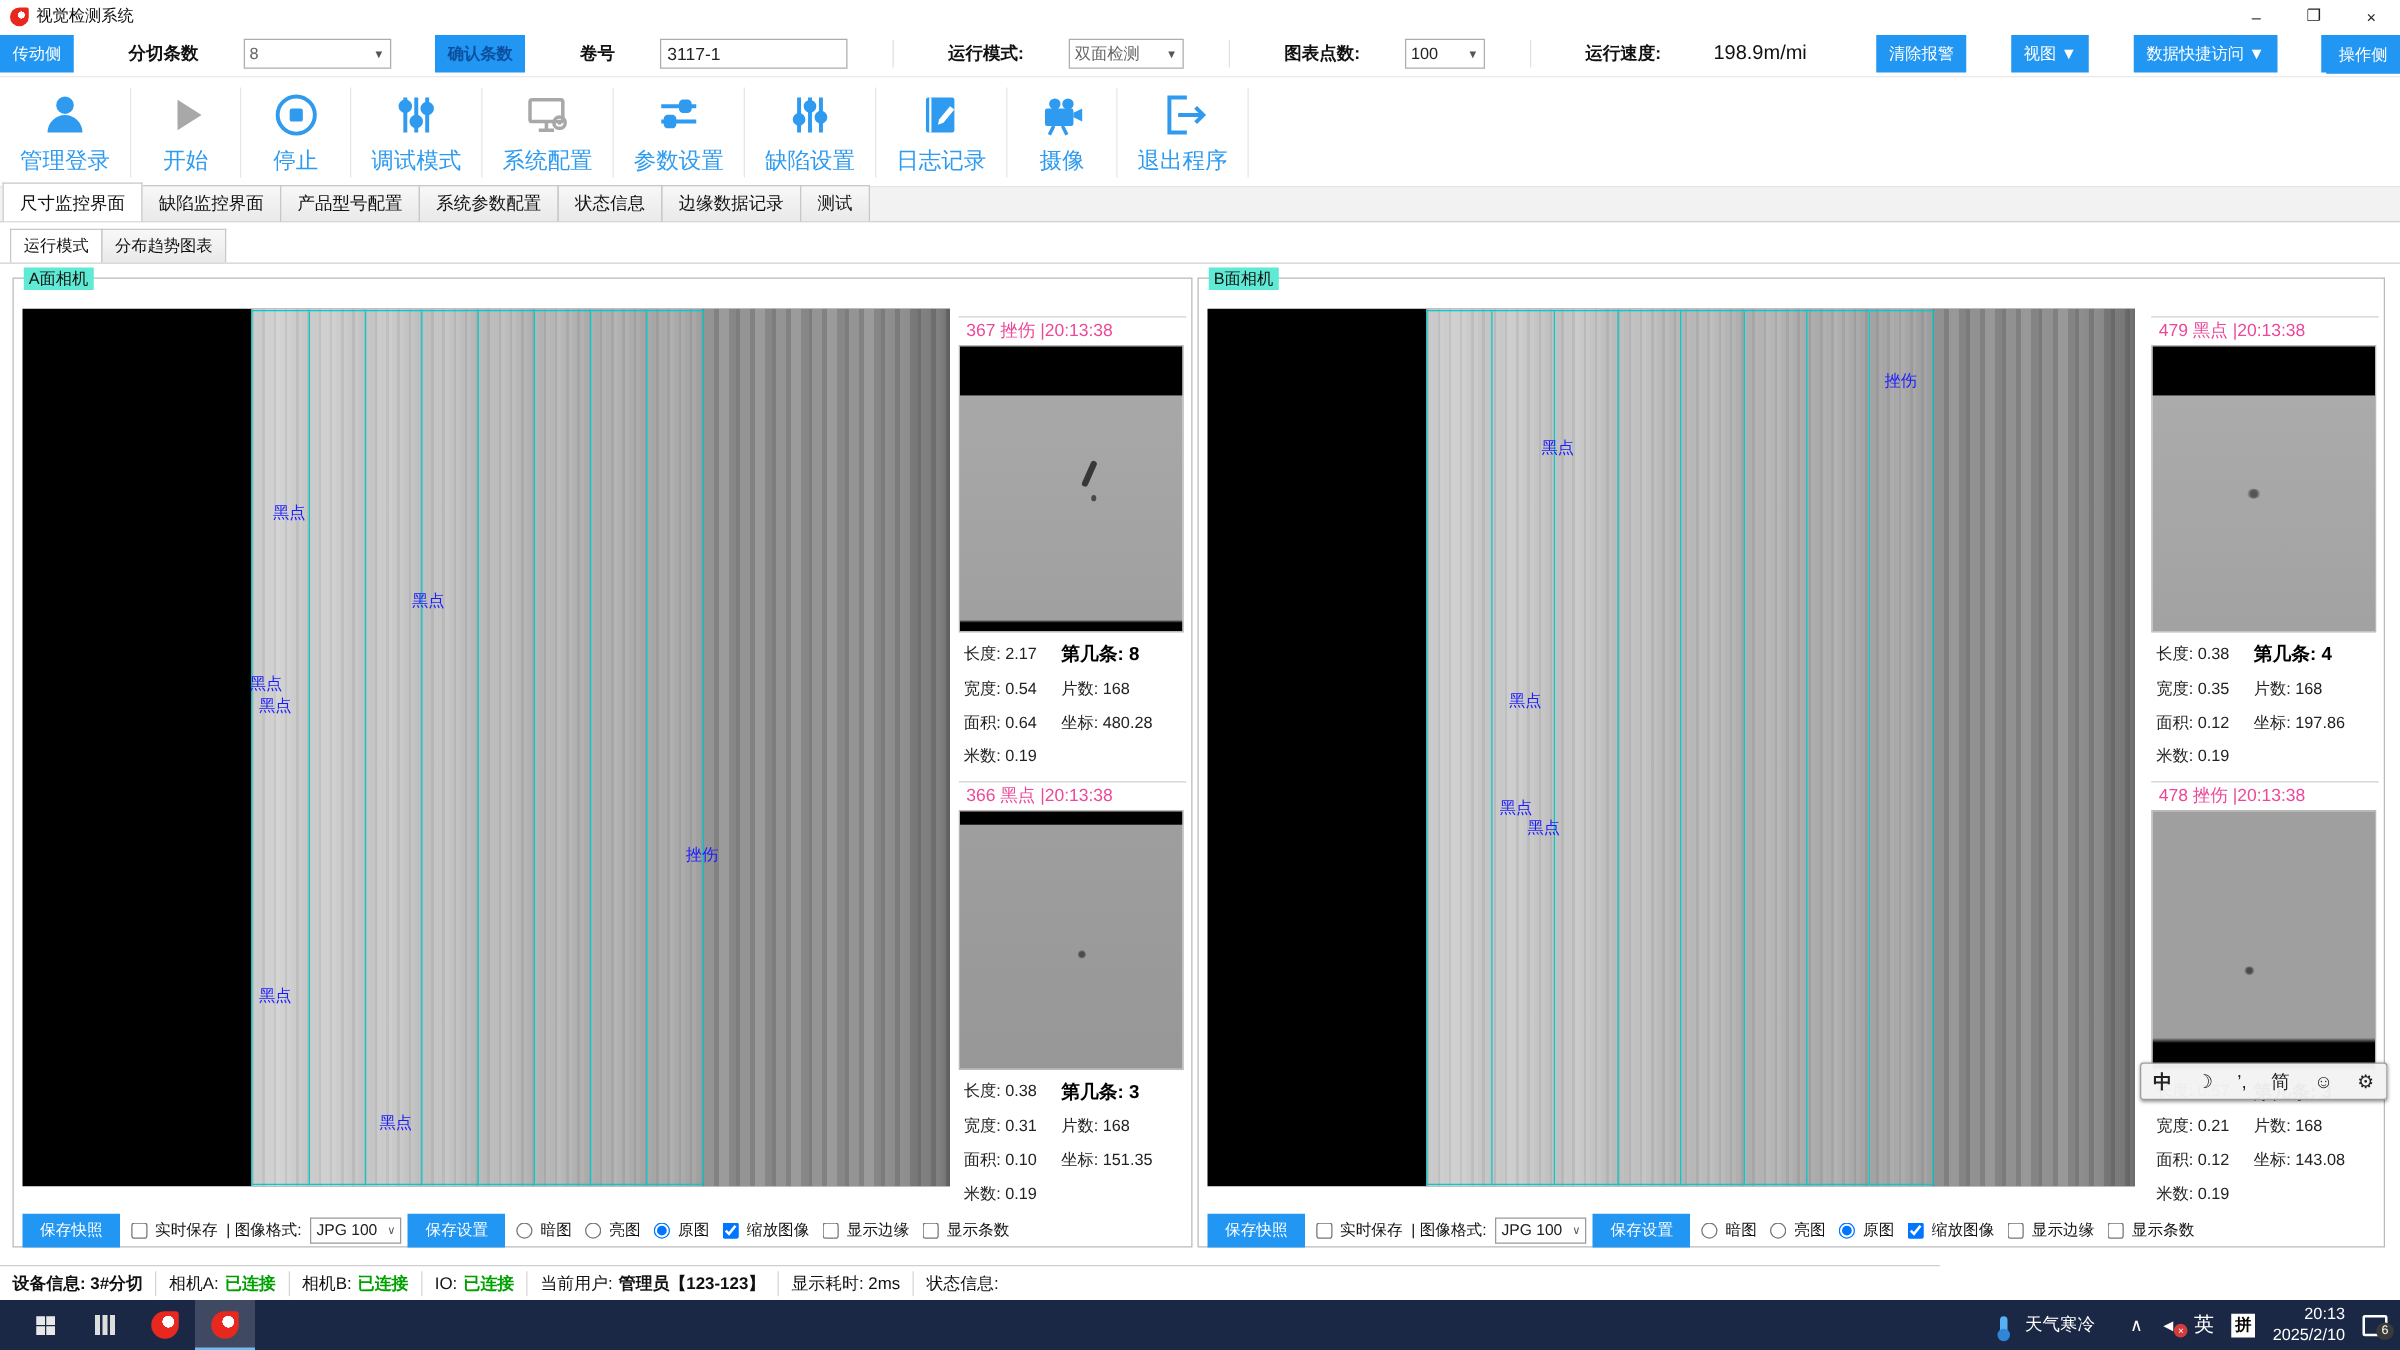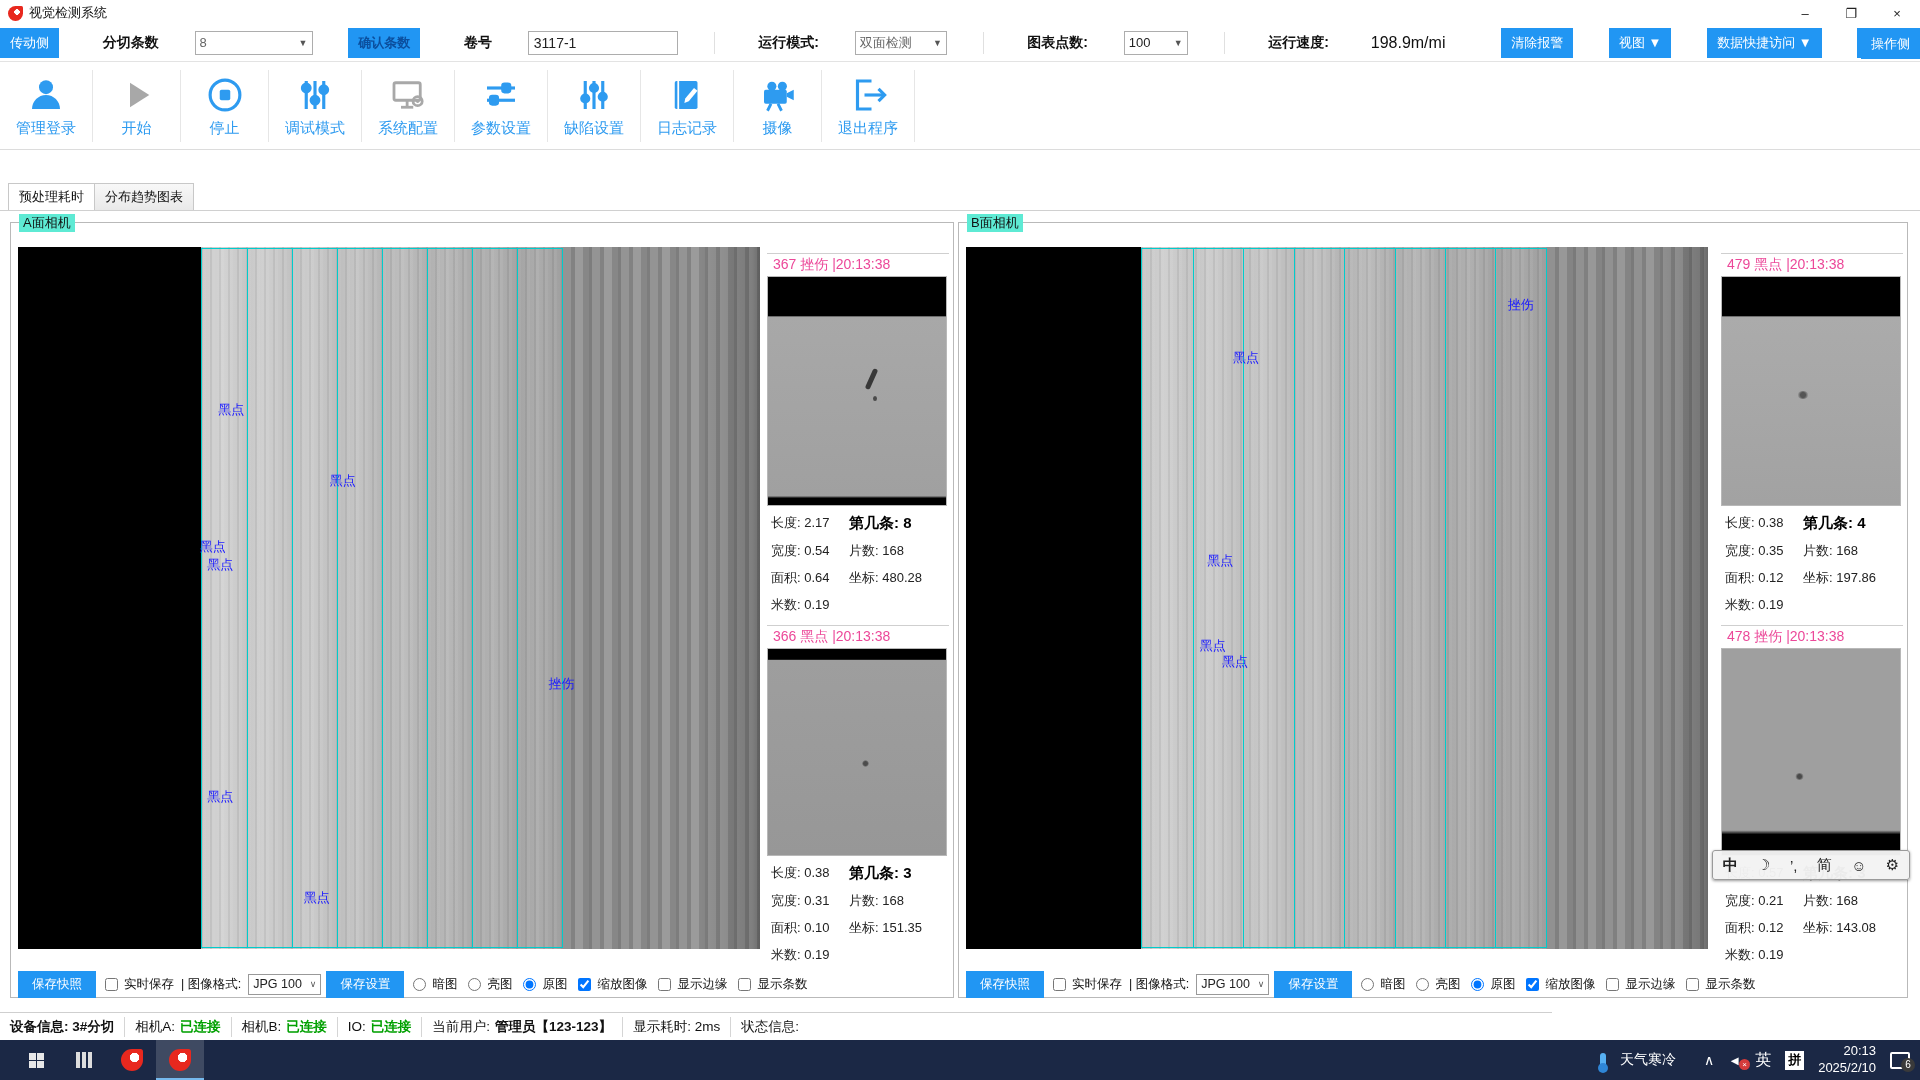--- a/index.html
+++ b/index.html
@@ -31,21 +31,21 @@
   .speed-val { font-size:16px; color:#111; background:#fff; padding:2px 6px; white-space:nowrap; }
   .tb-sep { width:1px; height:22px; background:#e0e0e0; }
   #side-right { position:absolute; right:0; top:0; height:100%; display:flex; align-items:center; }
 
   
   #iconbar { position:absolute; left:0; top:62px; width:1920px; height:88px; background:#fff;
              border-bottom:1px solid #dcdcdc; display:flex; align-items:center; }
   .ic-item { display:flex; flex-direction:column; align-items:center; justify-content:center;
              padding:0 16px; height:72px; border-right:1px solid #e6e6e6; cursor:pointer; min-width:88px; }
   .ic-item svg { width:42px; height:42px; }
-  .ic-label { font-size:15px; color:#2e9bf0; margin-top:3px; white-space:nowrap; }
+  .ic-label { font-size:18px; color:#2e9bf0; margin-top:3px; white-space:nowrap; }
 
   
   #tabbar { position:absolute; left:0; top:150px; width:1920px; height:28px; background:#f2f2f2;
             display:flex; align-items:flex-end; padding-left:2px; border-bottom:1px solid #c8c8c8; }
   .tab { font-size:14px; color:#111; padding:5px 13px; background:linear-gradient(#f8f8f8,#e9e9e9);
          border:1px solid #c8c8c8; border-bottom:none; margin-right:-1px; cursor:pointer; white-space:nowrap; }
   .tab.active { background:#fff; padding-top:7px; position:relative; z-index:2; }
   #content { position:absolute; left:0; top:178px; width:1920px; height:834px; background:#fff; }
   #subtabbar { position:absolute; left:8px; top:5px; display:flex; align-items:flex-end; }
   .subtab { font-size:13px; color:#111; padding:4px 10px; background:linear-gradient(#f8f8f8,#e9e9e9);
@@ -278,24 +278,33 @@
     <div class="ic-item">
       <svg viewBox="0 0 24 24">
           <path d="M14 4H6v16h8" fill="none" stroke="#2e9bf0" stroke-width="1.8"></path>
           <line x1="10" y1="12" x2="21" y2="12" stroke="#2e9bf0" stroke-width="1.8"></line>
           <path d="M18 8.5l3.5 3.5-3.5 3.5" fill="none" stroke="#2e9bf0" stroke-width="1.8"></path>
         </svg>
       <span class="ic-label">退出程序</span>
     </div>
   </div>
 
+  <div id="tabbar">
+    <span class="tab active">尺寸监控界面</span>
+    <span class="tab">缺陷监控界面</span>
+    <span class="tab">产品型号配置</span>
+    <span class="tab">系统参数配置</span>
+    <span class="tab">状态信息</span>
+    <span class="tab">边缘数据记录</span>
+    <span class="tab">测试</span>
+  </div>
 
   <div id="content">
     <div id="subtabbar">
-      <span class="subtab active">预处理耗时</span>
+      <span class="subtab active">运行模式</span>
       <span class="subtab">分布趋势图表</span>
     </div>
     <div id="subtab-line"></div>
 
     <section class="panel" id="panelA">
       <span class="panel-title">A面相机</span>
       <div class="cam-image">
         <div class="zone strips-a">
             <div class="streaks"></div>
           </div>

